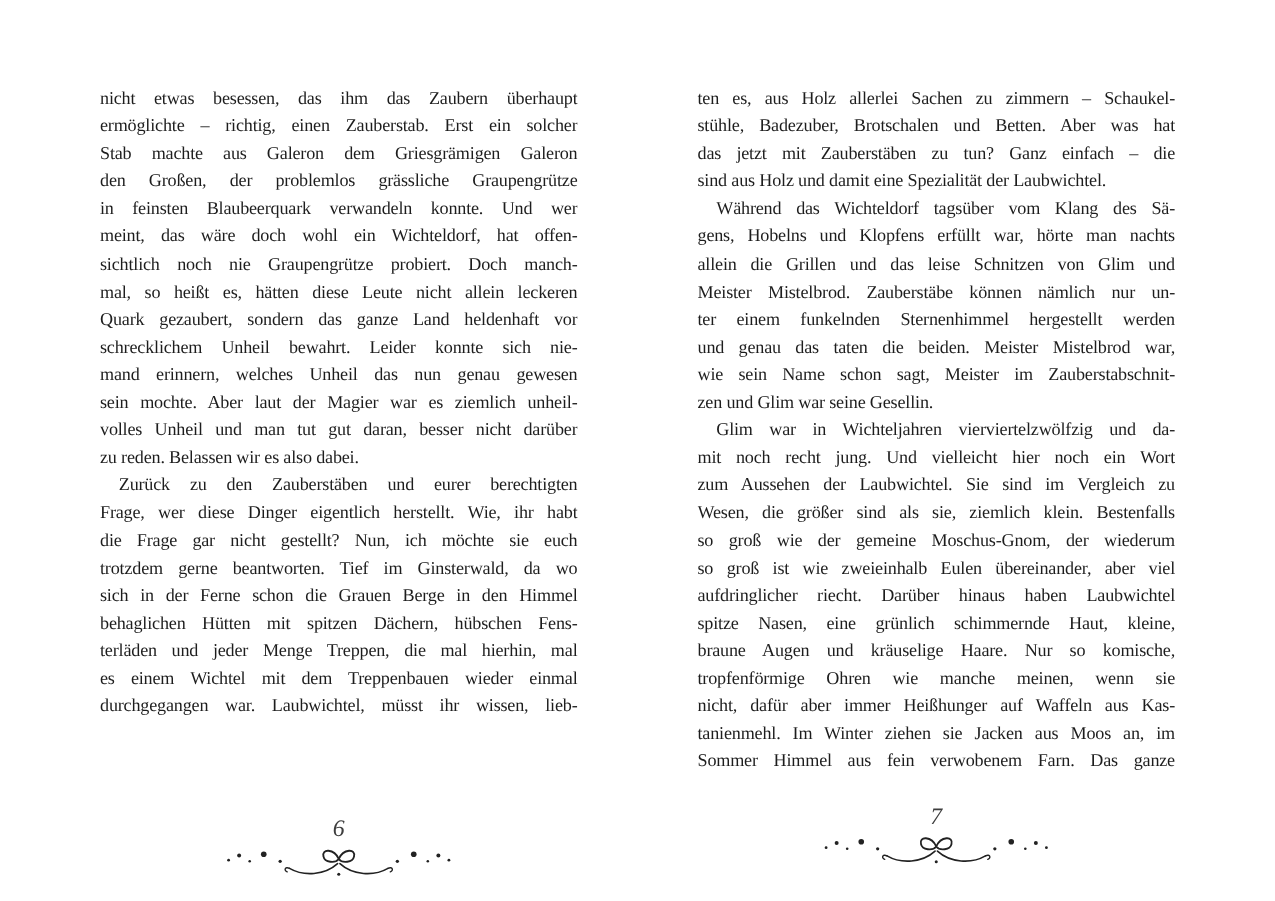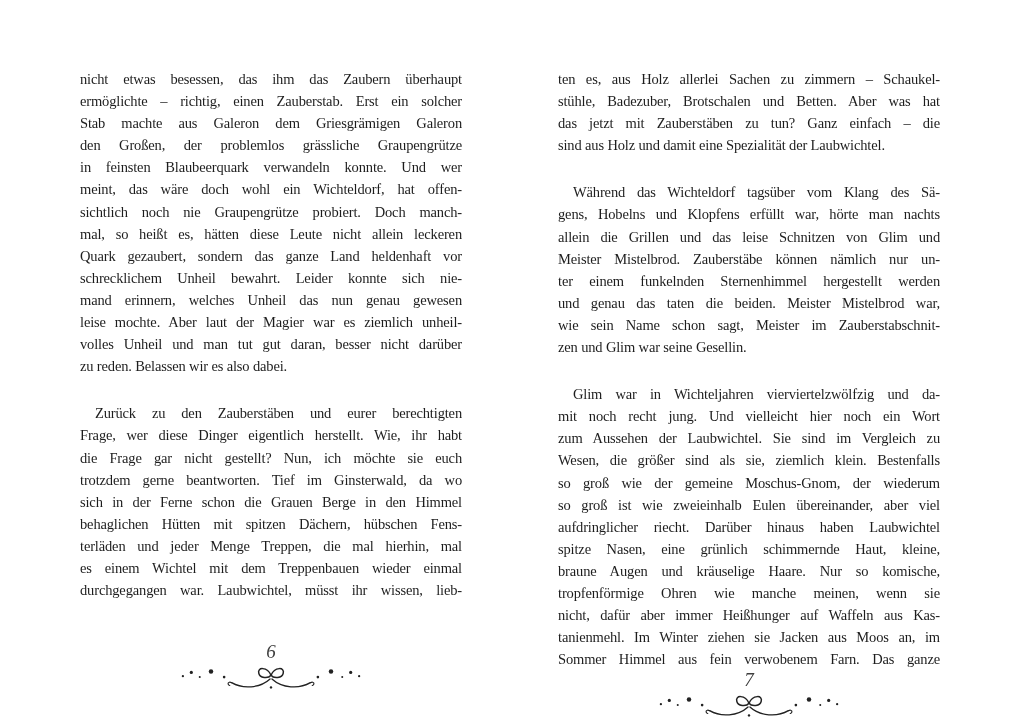--- a/index.html
+++ b/index.html
@@ -20,40 +20,39 @@
     height: 721px;
     background: #ffffff;
   }
   .page {
     width: 510px;
     height: 721px;
     box-sizing: border-box;
     display: flex;
     flex-direction: column;
   }
-  .page-left  { padding: 68px 48px 12px 80px; }
+  .page-left  { padding: 68px 48px 0 80px; }
   .page-right { padding: 68px 80px 10px 48px; }
   .page-text {
     font-size: 14.5px;
     line-height: 22.1px;
     letter-spacing: -0.15px;
   }
   .text-line {
     text-align: justify;
     text-align-last: justify;
     white-space: normal;
     overflow: hidden;
     height: 22.1px;
   }
   .text-line.para-end {
     text-align-last: left;
   }
   .text-line.indent {
     text-indent: 15px;
-    margin-top: 25px;
   }
   .page-footer {
     margin-top: auto;
     padding-bottom: 16px;
     display: flex;
     flex-direction: column;
     align-items: center;
   }
   .page-number {
     font-size: 19px;
@@ -86,21 +85,21 @@
         <div class="text-line">ermöglichte – richtig, einen Zauberstab. Erst ein solcher</div>
         <div class="text-line">Stab machte aus Galeron dem Griesgrämigen Galeron</div>
         <div class="text-line">den Großen, der problemlos grässliche Graupengrütze</div>
         <div class="text-line">in feinsten Blaubeerquark verwandeln konnte. Und wer</div>
         <div class="text-line">meint, das wäre doch wohl ein Wichteldorf, hat offen-</div>
         <div class="text-line">sichtlich noch nie Graupengrütze probiert. Doch manch-</div>
         <div class="text-line">mal, so heißt es, hätten diese Leute nicht allein leckeren</div>
         <div class="text-line">Quark gezaubert, sondern das ganze Land heldenhaft vor</div>
         <div class="text-line">schrecklichem Unheil bewahrt. Leider konnte sich nie-</div>
         <div class="text-line">mand erinnern, welches Unheil das nun genau gewesen</div>
-        <div class="text-line">leise mochte. Aber laut der Magier war es ziemlich unheil-</div>
+        <div class="text-line">sein mochte. Aber laut der Magier war es ziemlich unheil-</div>
         <div class="text-line">volles Unheil und man tut gut daran, besser nicht darüber</div>
         <div class="text-line para-end">zu reden. Belassen wir es also dabei.</div>
         <div class="text-line indent">Zurück zu den Zauberstäben und eurer berechtigten</div>
         <div class="text-line">Frage, wer diese Dinger eigentlich herstellt. Wie, ihr habt</div>
         <div class="text-line">die Frage gar nicht gestellt? Nun, ich möchte sie euch</div>
         <div class="text-line">trotzdem gerne beantworten. Tief im Ginsterwald, da wo</div>
         <div class="text-line">sich in der Ferne schon die Grauen Berge in den Himmel</div>
         <div class="text-line">behaglichen Hütten mit spitzen Dächern, hübschen Fens-</div>
         <div class="text-line">terläden und jeder Menge Treppen, die mal hierhin, mal</div>
         <div class="text-line">es einem Wichtel mit dem Treppenbauen wieder einmal</div>

